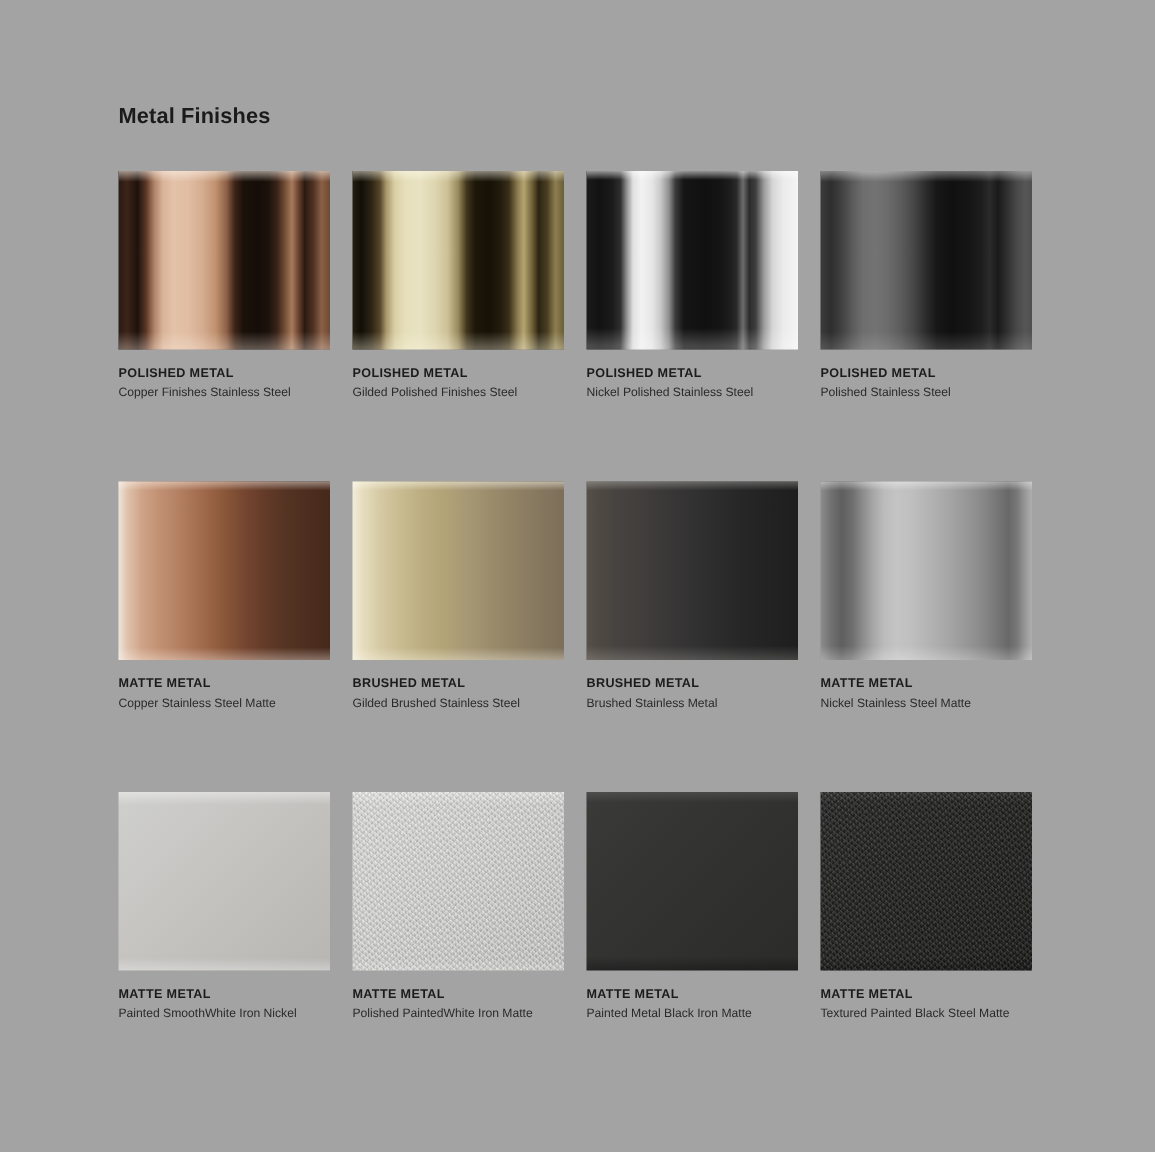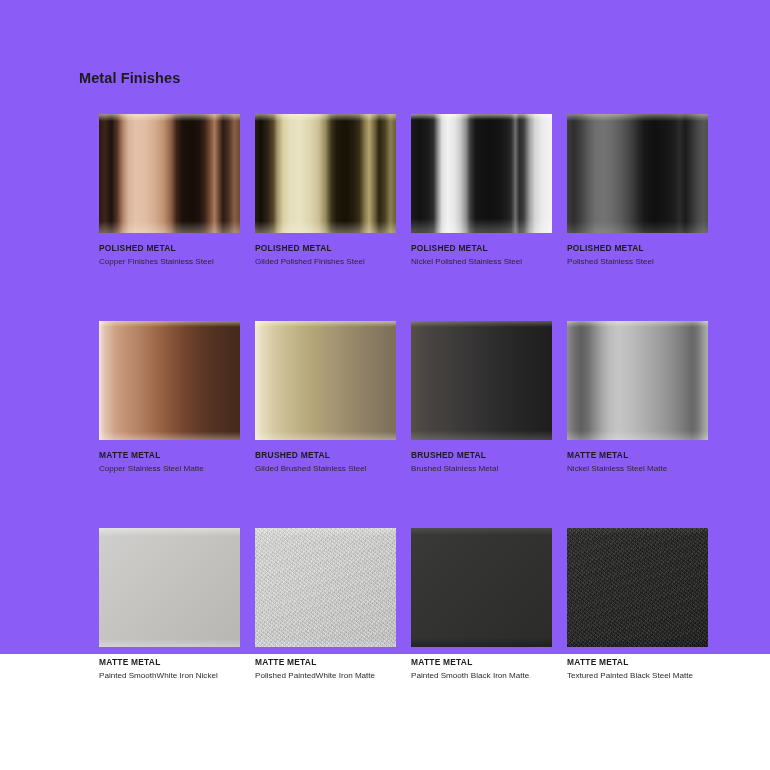--- a/index.html
+++ b/index.html
@@ -11,22 +11,22 @@
     width: 770px;
     height: 770px;
     font-family: "Liberation Sans", sans-serif;
     -webkit-font-smoothing: antialiased;
     overflow: hidden;
   }
 
   .page {
     position: relative;
     width: 770px;
-    height: 654px;
-    background: #8b5cf6;
+    height: 768px;
+    background: #a3a3a3;
   }
 
   .page-title {
     position: absolute;
     left: 79px;
     top: 70px;
     font-size: 14.5px;
     font-weight: bold;
     color: #1b1b1b;
     letter-spacing: 0.1px;
@@ -36,21 +36,20 @@
     position: absolute;
     left: 79px;
     top: 114px;
     width: 610px;
   }
 
   .row {
     display: flex;
     width: 610px;
     margin-bottom: 0;
-    margin-left: 20px;
   }
 
   .cell {
     width: 141px;
     margin-right: 15px;
   }
   .cell:last-child { margin-right: 0; }
 
   .swatch {
     width: 141px;
@@ -483,21 +482,21 @@
           <div class="cap-sub">Polished PaintedWhite Iron Matte</div>
         </div>
       </div>
 
       <div class="cell">
         <div class="swatch m-black-smooth">
           <div class="tex"></div>
         </div>
         <div class="caption">
           <div class="cap-title">MATTE METAL</div>
-          <div class="cap-sub">Painted Smooth Black Iron Matte</div>
+          <div class="cap-sub">Painted Metal Black Iron Matte</div>
         </div>
       </div>
 
       <div class="cell">
         <div class="swatch m-black-textured">
           <div class="tex"></div>
         </div>
         <div class="caption">
           <div class="cap-title">MATTE METAL</div>
           <div class="cap-sub">Textured Painted Black Steel Matte</div>

